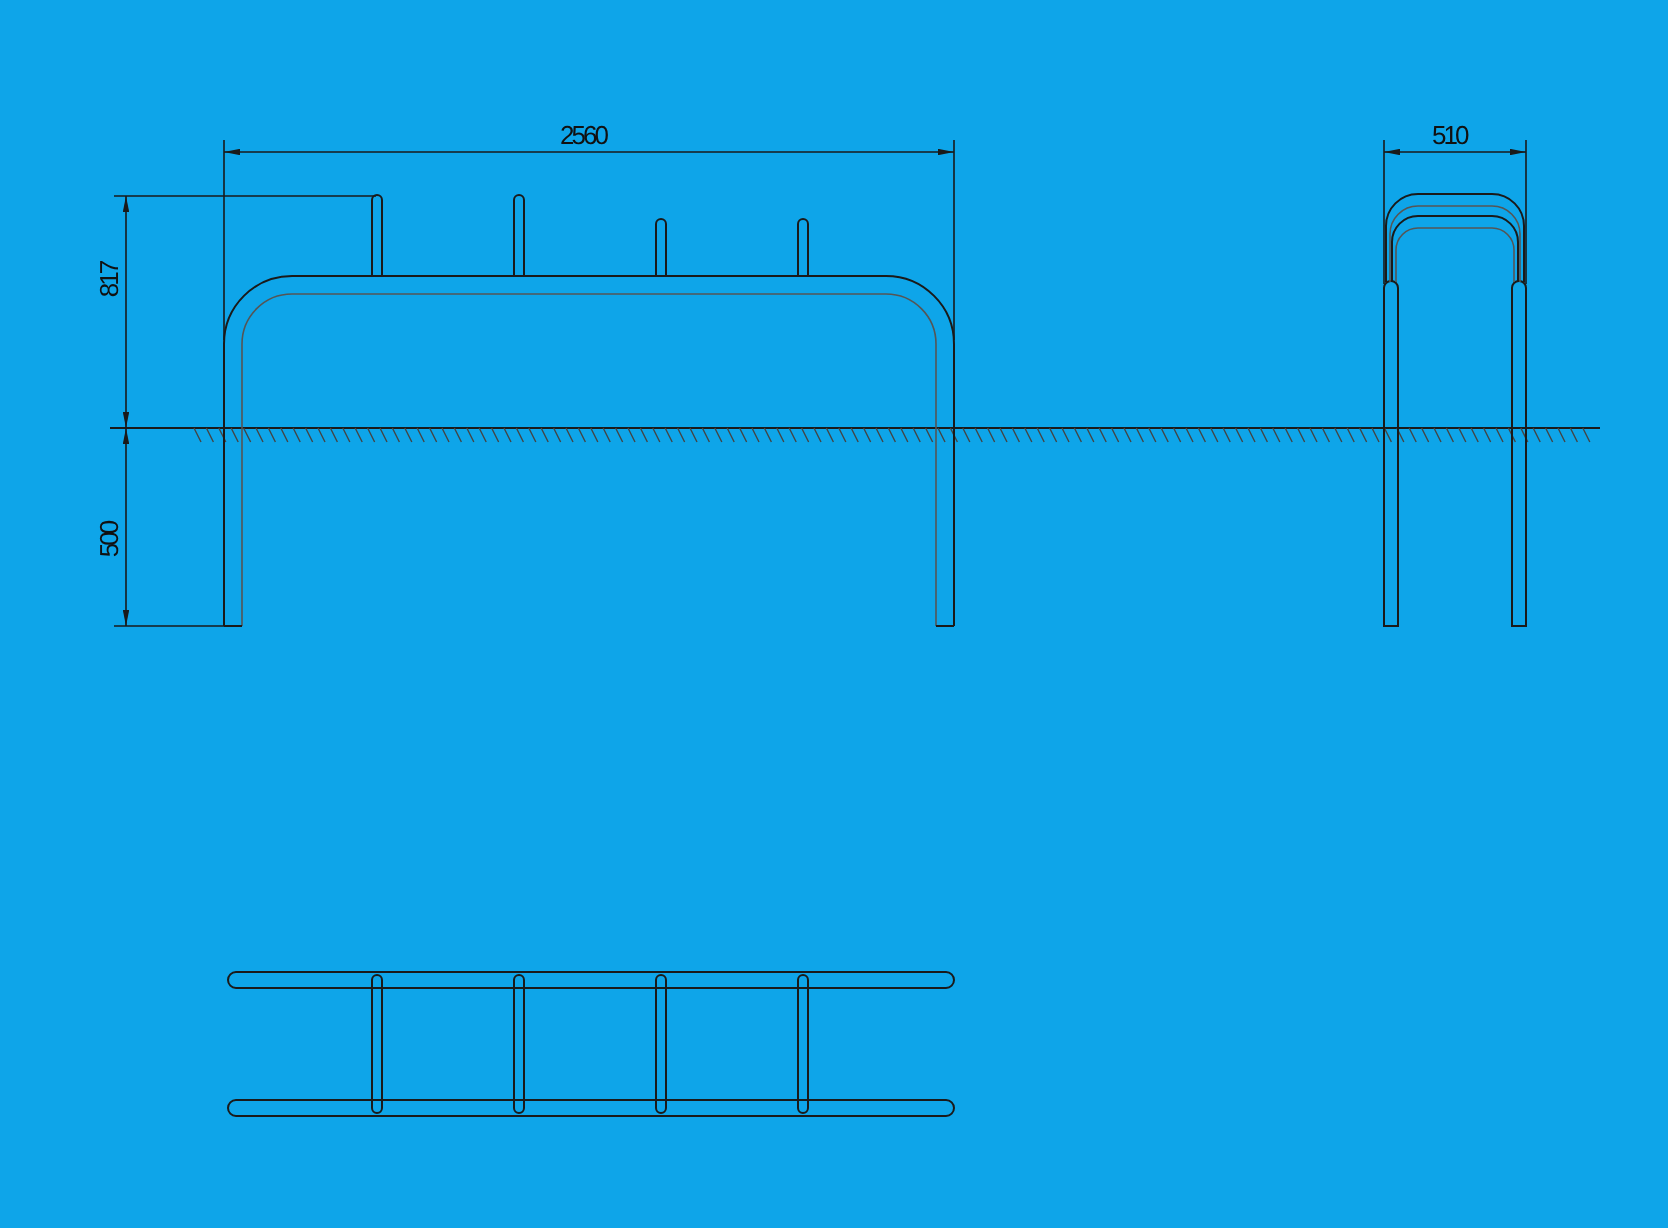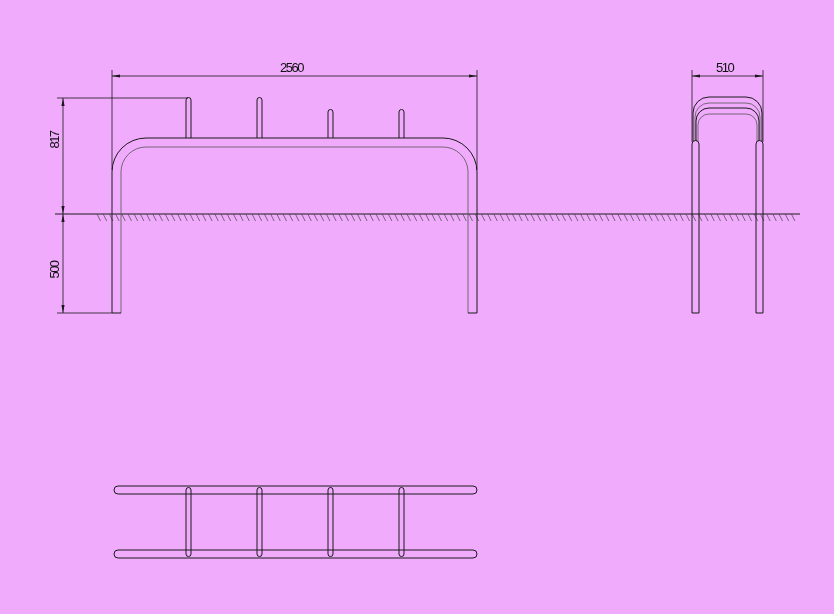--- a/index.html
+++ b/index.html
@@ -1,16 +1,16 @@
 <!DOCTYPE html>
 <html><head>
 <meta charset="utf-8">
 <style>
   html, body { margin: 0; padding: 0; background: #ffffff; }
-  #canvas { position: relative; width: 834px; height: 614px; background: #f0abfc; overflow: hidden; }
+  #canvas { position: relative; width: 834px; height: 614px; background: #0ea5e9; overflow: hidden; }
   svg { position: absolute; left: 0; top: 0; }
   .ln { stroke: #1a1a1a; stroke-width: 1; fill: none; }
   .lt { stroke: #555555; stroke-width: 0.8; fill: none; }
   .dim { stroke: #1a1a1a; stroke-width: 0.8; fill: none; }
   .hatch { stroke: #444444; stroke-width: 0.7; }
   .dimtxt { font-family: "Liberation Sans", sans-serif; font-size: 13px; fill: #111111; letter-spacing: -1.5px; }
 </style>
 </head>
 <body>
 

